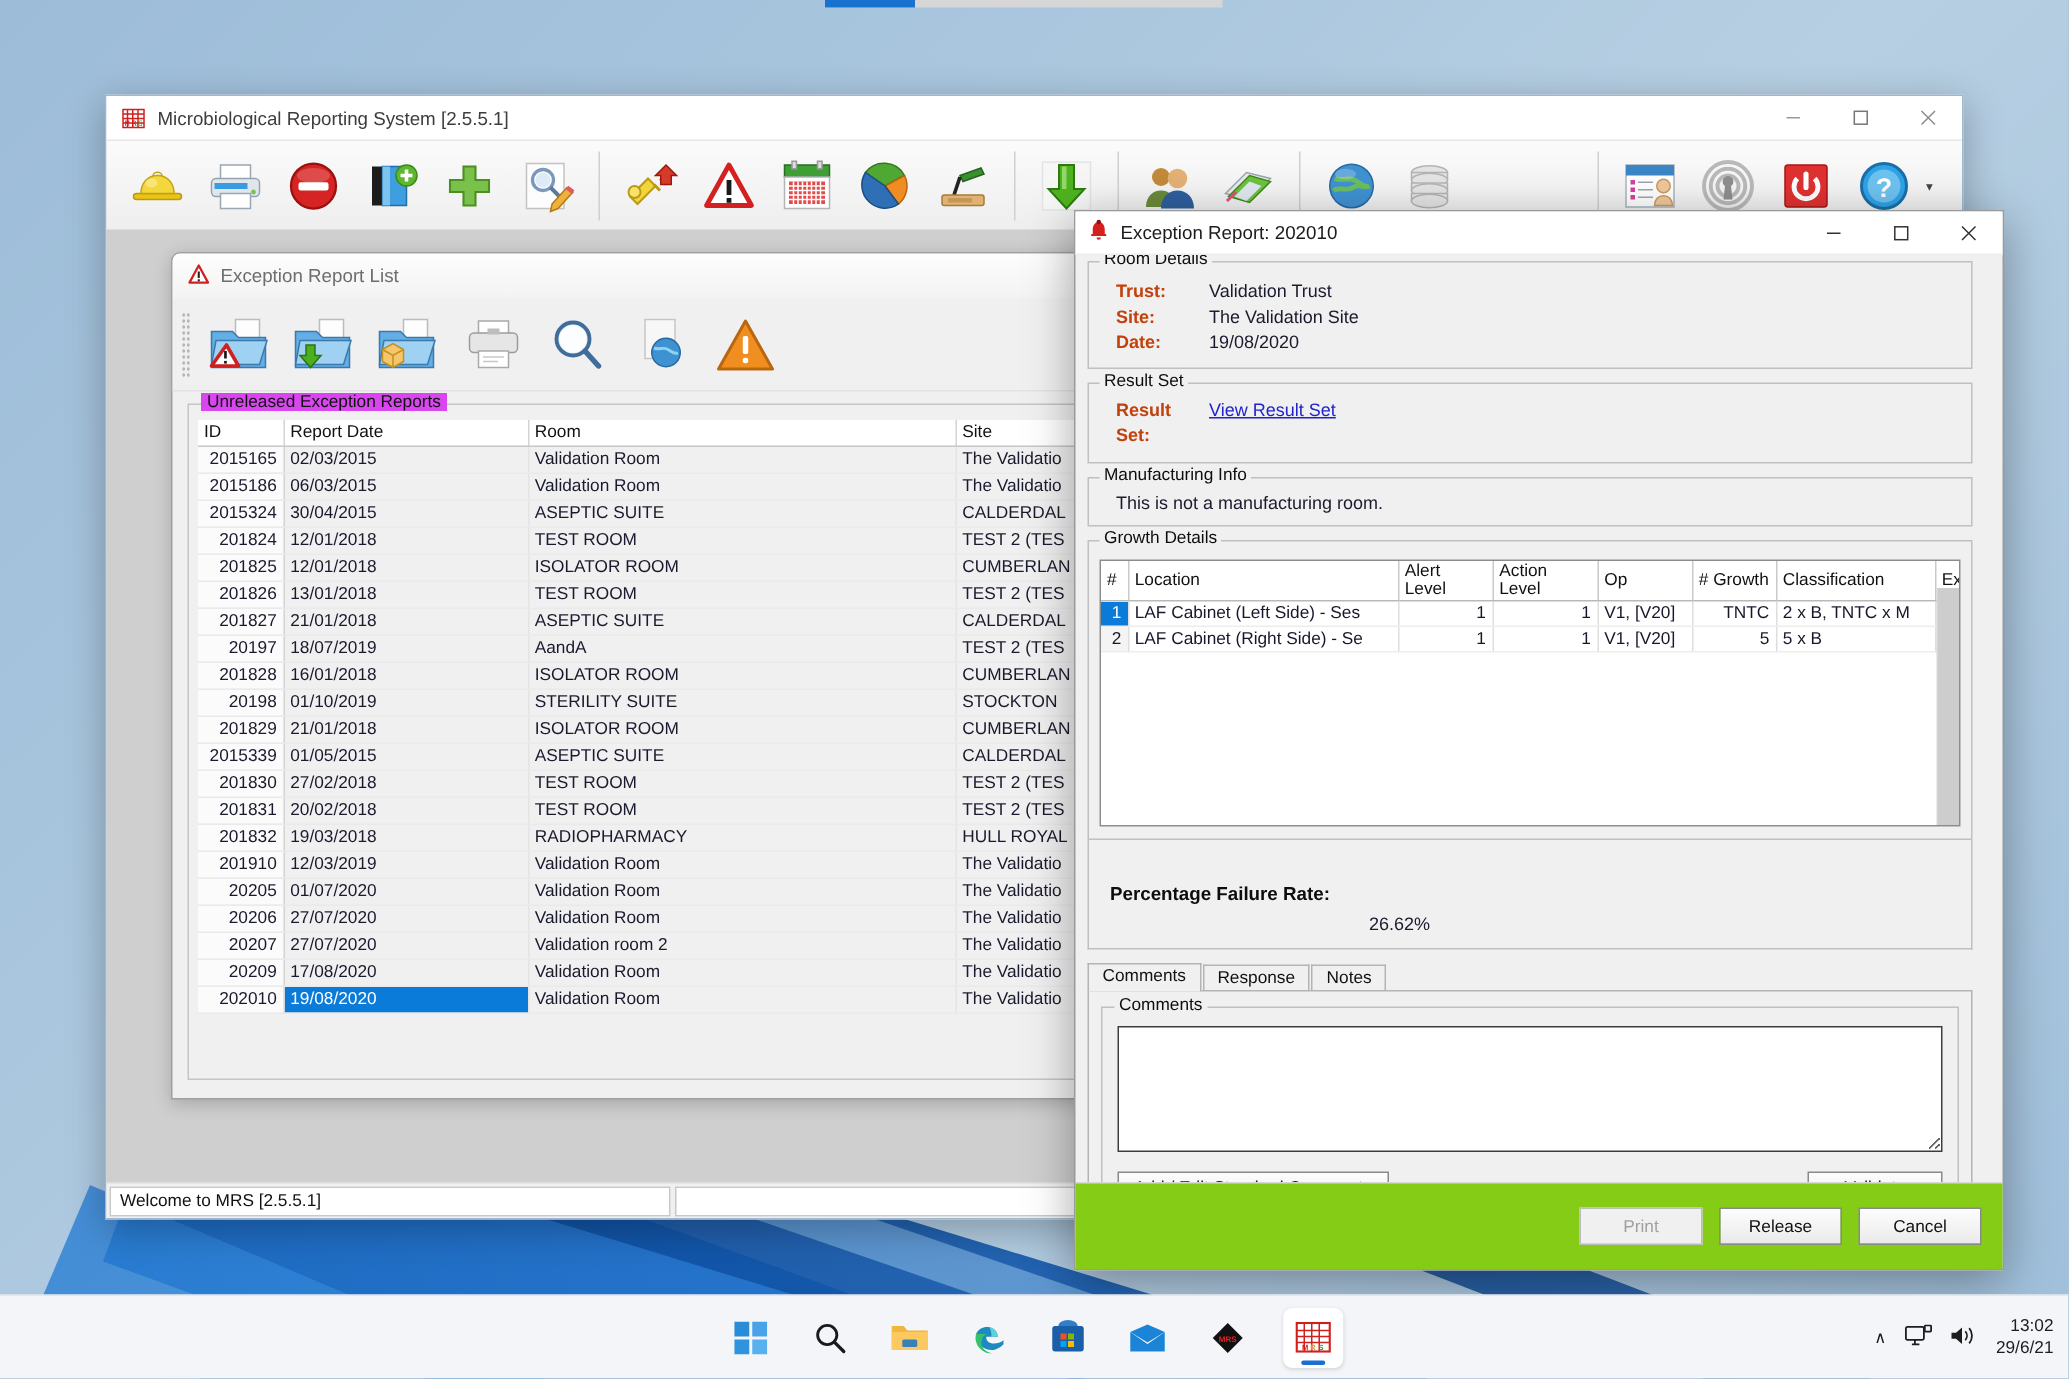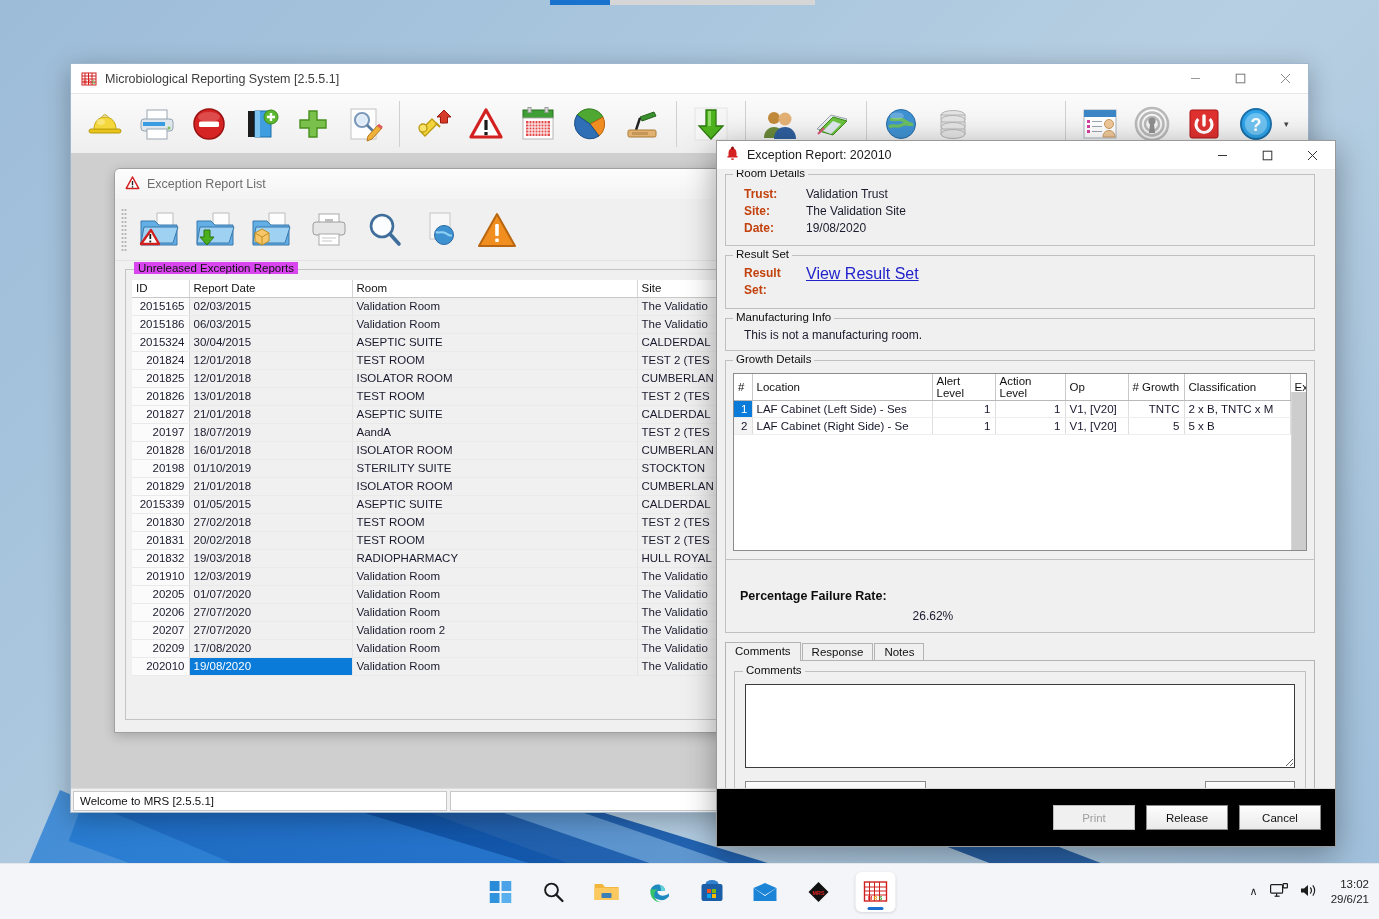--- a/index.html
+++ b/index.html
@@ -117,21 +117,21 @@
   #dlg-title-text { font-size:12.5px; color:#1c1c1c; flex:1; }
   #dlg-body { flex:1; padding:4px 20px 0 8px; display:flex; flex-direction:column; overflow:hidden; }
 
   .dgb { border:1px solid #c0c0c0; position:relative; margin-bottom:9px; background:#f0f0f0; }
   .dgb > .lg { position:absolute; top:-8px; left:7px; background:#f0f0f0; padding:0 3px;
                font-size:11.5px; color:#0d0d0d; }
   .dgb-inner { padding:11px 8px 8px 8px; }
   .kv { display:flex; font-size:12px; line-height:17px; }
   .kv .k { font-weight:bold; color:#c2410c; width:72px; padding-left:10px; }
   .kv .v { color:#1b1b2e; }
-  a.link { color:#2222cc; text-decoration:underline; font-size:16px; }
+  a.link { color:#2222cc; text-decoration:underline; font-size:12px; }
 
   
   #growth-box { flex:none; }
   #growth-panel { background:#ffffff; border:1px solid #8c8c8c; height:178px; overflow:hidden;
     margin:2px 1px; position:relative; }
   table.gtable { border-collapse:collapse; width:100%; table-layout:fixed; font-size:11.5px; }
   table.gtable th { background:#ffffff; border-right:1px solid #c9c9c9; border-bottom:1px solid #b9b9b9;
     font-weight:normal; text-align:left; padding:1px 4px; height:17px; color:#111; }
   table.gtable td { border-right:1px solid #dedede; border-bottom:1px solid #ededed;
     padding:1px 4px; height:17px; color:#17172b; white-space:nowrap; overflow:hidden; }
@@ -158,21 +158,21 @@
   #comments-gb { border:1px solid #c0c0c0; position:relative; height:100%; padding:12px 10px 10px 10px; }
   #comments-gb > .lg { position:absolute; top:-8px; left:8px; background:#f0f0f0; padding:0 3px;
                        font-size:11.5px; color:#0d0d0d;}
   #comments-box { background:#ffffff; border:1px solid #3c3c3c; height:84px; width:100%; }
   #comments-actions { display:flex; justify-content:space-between; margin-top:10px; }
 
   button.w95 { background:linear-gradient(#fdfdfd,#eaeaea); border:1px solid #8a8a8a;
     font-family:"Liberation Sans", sans-serif; font-size:11.5px; color:#111; padding:4px 10px;
     min-height:22px; }
   button.w95.disabled { color:#a0a0a0; border-color:#bdbdbd; background:#f0f0f0; }
-  #dlg-footer { height:58px; flex:none; border-top:1px solid #d8d8d8; background:#000000;
+  #dlg-footer { height:58px; flex:none; border-top:1px solid #d8d8d8; background:#84cc16;
     display:flex; align-items:center; justify-content:flex-end; gap:11px; padding-right:14px; }
   #dlg-footer button { width:82px; height:25px; }
 
   
   #taskbar { position:absolute; left:0; bottom:0; width:1379px; height:56px;
     background:#f3f5f8; border-top:1px solid #e3e6ea;
     display:flex; align-items:center; }
   #tb-center { position:absolute; left:50%; transform:translateX(-50%);
     display:flex; align-items:center; gap:21px; }
   .tbicon { width:32px; height:32px; display:flex; align-items:center; justify-content:center;

